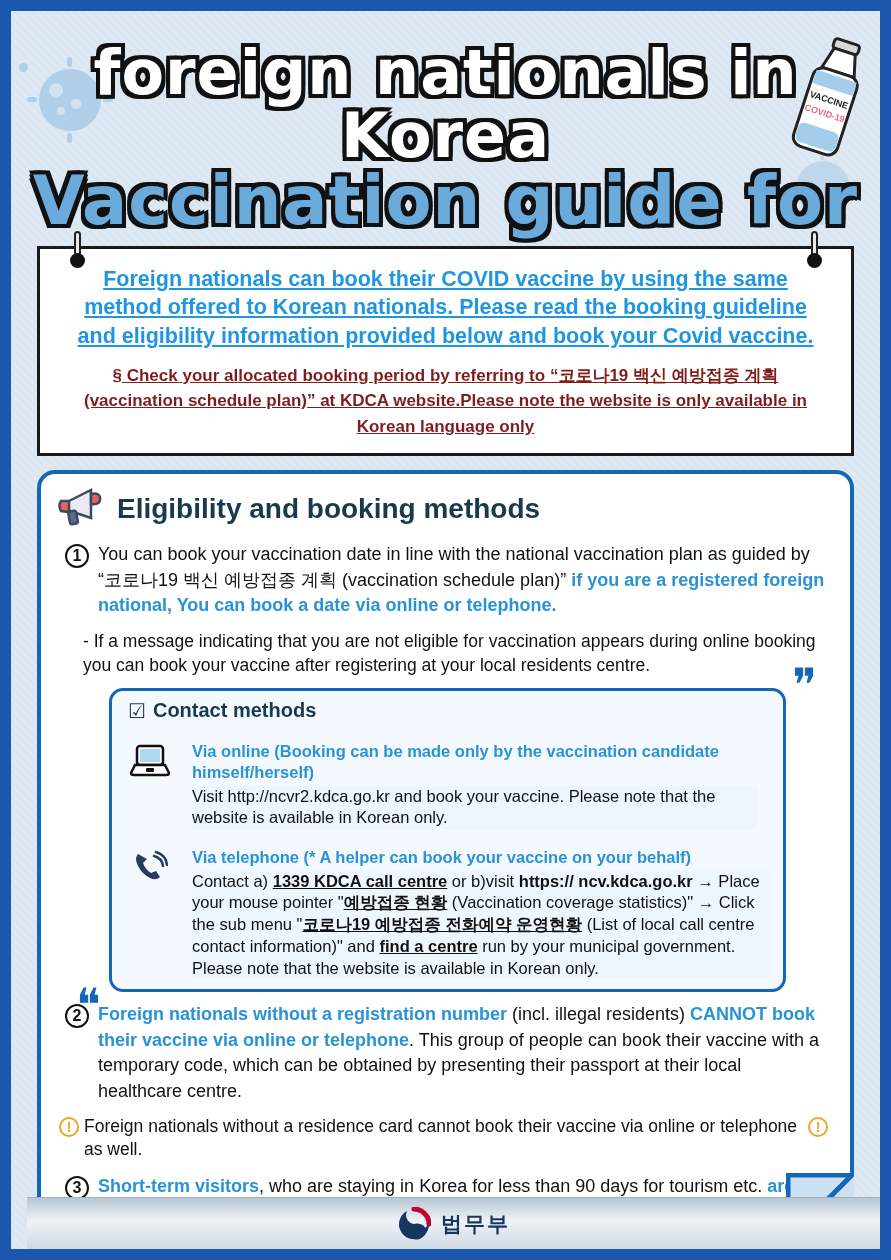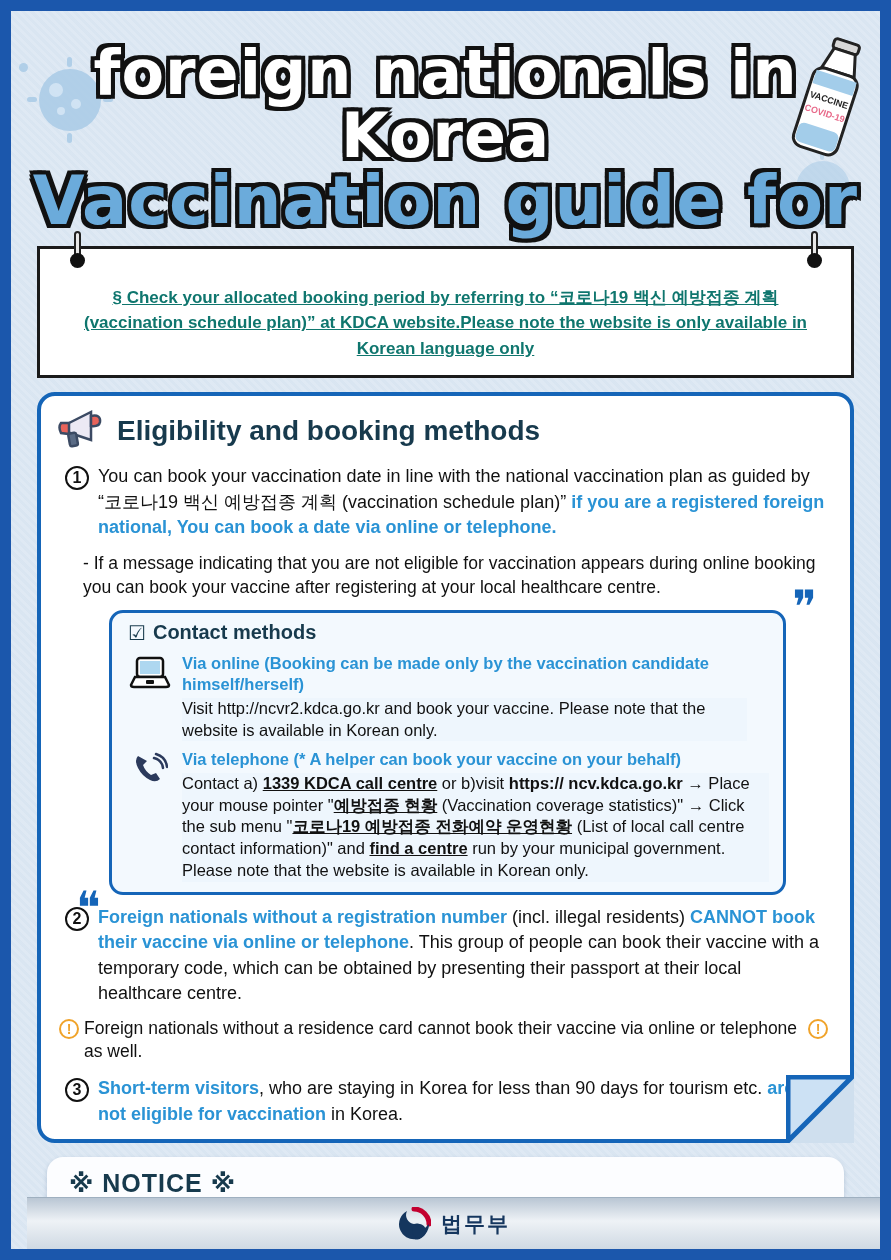--- a/index.html
+++ b/index.html
@@ -27,39 +27,39 @@
   .spike { position:absolute; background:#a9cbe7; border-radius:3px; }
   .vial { position:absolute; top:26px; right:14px; transform:rotate(18deg); }
 
   
   .intro-box { position:relative; margin:10px 26px 0; background:#fff; border:3px solid #1a1a1a;
                padding:16px 26px 14px; text-align:center; }
   .pin { position:absolute; top:-18px; width:14px; }
   .pin .stem { width:7px; height:26px; background:#e8e8e8; border:2px solid #222; border-radius:4px; margin:0 auto; }
   .pin .head { width:15px; height:15px; background:#111; border-radius:50%; margin:-4px auto 0; }
   .intro-main { color:#1e96e2; font-weight:700; font-size:21.5px; line-height:1.33; text-decoration:underline; }
-  .intro-note { color:#0f766e; font-weight:700; font-size:17px; line-height:1.5; margin-top:20px; text-decoration:underline; }
+  .intro-note { color:#7f1d1d; font-weight:700; font-size:17px; line-height:1.5; margin-top:12px; text-decoration:underline; }
 
   
   .elig-box { position:relative; margin:14px 26px 0; background:#fff; border:4px solid #1565b8;
               border-radius:18px; padding:10px 20px 12px 16px; }
   .sec-head { display:flex; align-items:center; gap:10px; }
   .sec-title { font-size:28px; font-weight:800; color:#173a4d; }
   .num-item { display:flex; gap:9px; margin-top:8px; padding-left:8px; }
   .circ-num { flex:0 0 auto; width:24px; height:24px; border:2.5px solid #111; border-radius:50%;
               font-size:16px; font-weight:700; color:#111; display:flex; align-items:center; justify-content:center; margin-top:2px; }
   .item-text { font-size:18px; line-height:1.42; color:#111; }
   .em { color:#2a93d5; font-weight:700; }
   .dash-note { font-size:17.5px; line-height:1.4; color:#111; margin:10px 0 10px 26px; }
 
   .booking-box { position:relative; margin:4px 44px 10px 52px; background:#f3f9fe; border:3px solid #1565b8;
                  border-radius:14px; padding:8px 14px 10px 16px; }
   .bk-head { display:flex; align-items:center; gap:7px; font-size:20px; font-weight:800; color:#173a4d; }
   .bk-check { font-size:20px; color:#173a4d; }
-  .bk-row { display:flex; gap:10px; margin-top:8px; }
+  .bk-row { display:flex; gap:20px; margin-top:18px; }
   .bk-icon { flex:0 0 44px; display:flex; justify-content:center; padding-top:3px; }
   .bk-title { color:#2a93d5; font-weight:700; font-size:16.5px; line-height:1.3; }
   .bk-body { font-size:16.5px; line-height:1.32; color:#111; margin-top:2px; background:#eef6fd; }
   .bu { font-weight:700; text-decoration:underline; }
   .bb { font-weight:700; }
   .quote { position:absolute; color:#1565b8; font-size:46px; line-height:0; font-family:"DejaVu Serif",serif; }
   .quote.tr { top:-6px; right:-34px; }
   .quote.bl { bottom:-16px; left:-36px; }
 
   .warn-row { display:flex; align-items:flex-start; gap:5px; margin:10px 2px 2px 2px; }
@@ -124,20 +124,21 @@
 
   <div class="intro-box">
     <div class="pin" style="left:30px;">
         <div class="stem"></div>
         <div class="head"></div>
       </div>
     <div class="pin" style="right:30px;">
         <div class="stem"></div>
         <div class="head"></div>
       </div>
+    <div class="intro-main">Foreign nationals can book their COVID vaccine by using the same method offered to Korean nationals. Please read the booking guideline and eligibility information provided below and book your Covid vaccine.</div>
     <div class="intro-note">§ Check your allocated booking period by referring to “코로나19 백신 예방접종 계획 (vaccination schedule plan)” at KDCA website.Please note the website is only available in Korean language only</div>
   </div>
 
   <div class="elig-box">
     <div class="sec-head">
       <span>
         <svg width="50" height="46" viewBox="0 0 50 46">
           <path d="M10 18 L34 6 L34 34 L10 26 Z" fill="#ece9f4" stroke="#3b4a63" stroke-width="2.5"></path>
           <path d="M4 17 Q1 21 4 27 L12 28 L12 17 Z" fill="#e8635a" stroke="#3b4a63" stroke-width="2.5"></path>
           <path d="M34 10 Q44 8 43 16 Q42 21 34 20 Z" fill="#e8635a" stroke="#3b4a63" stroke-width="2.5"></path>
@@ -145,21 +146,21 @@
         </svg>
       </span>
       <span class="sec-title">Eligibility and booking methods</span>
     </div>
 
     <div class="num-item">
       <span class="circ-num">1</span>
       <p class="item-text"><span>You can book your vaccination date in line with the national vaccination plan as guided by “코로나19 백신 예방접종 계획 (vaccination schedule plan)” </span><span class="em">if you are a registered foreign national, You can book a date via online or telephone.</span></p>
     </div>
 
-    <p class="dash-note">- If a message indicating that you are not eligible for vaccination appears during online booking you can book your vaccine after registering at your local healthcare centre.</p>
+    <p class="dash-note">- If a message indicating that you are not eligible for vaccination appears during online booking you can book your vaccine after registering at your local residents centre.</p>
 
     <div class="booking-box">
       <span class="quote tr">❞</span>
       <span class="quote bl">❝</span>
       <div class="bk-head">
         <span class="bk-check">☑</span>
         <span>Contact methods</span>
       </div>
 
       <div class="bk-row">

